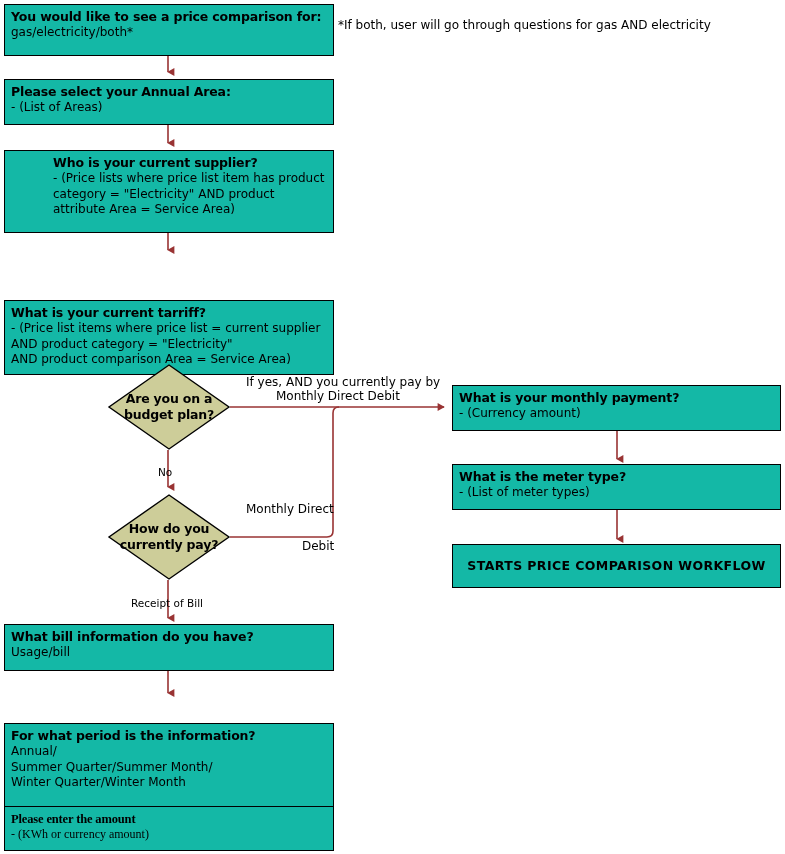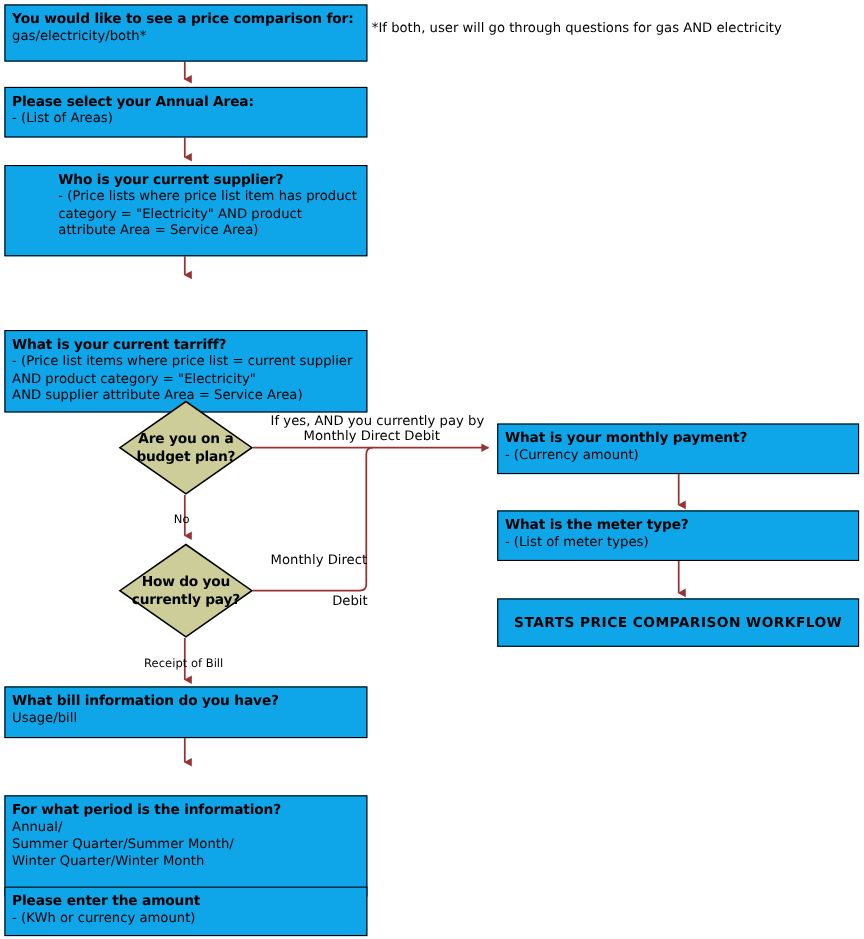--- a/index.html
+++ b/index.html
@@ -24,21 +24,21 @@
     top: 0;
     width: 785px;
     height: 854px;
     pointer-events: none;
   }
 
   
   .node-box {
     position: absolute;
     box-sizing: border-box;
-    background: #0ea5e9;
+    background: #14b8a6;
     border: 1px solid #000000;
     padding: 4px 6px 3px 6px;
     font-size: 12px;
     line-height: 15px;
     color: #000000;
     overflow: hidden;
   }
   .node-box .title {
     font-weight: bold;
     font-size: 12.5px;
@@ -162,21 +162,21 @@
 
   <div class="node-box" style="left:4px; top:150px; width:330px; height:83px;padding-left:48px;">
     <div class="title">Who is your current supplier?</div>
     <div class="body">- (Price lists where price list item has product category = "Electricity" AND product attribute Area = Service Area)</div>
   </div>
 
   <div class="node-box" style="left:4px; top:256px; width:330px; height:75px;margin-top:44px;">
     <div class="title">What is your current tarriff?</div>
     <div class="body">- (Price list items where price list = current supplier</div>
     <div class="body">AND product category = "Electricity"</div>
-    <div class="body">AND supplier attribute Area = Service Area)</div>
+    <div class="body">AND product comparison Area = Service Area)</div>
   </div>
 
   <div class="node-diamond" style="left:108px; top:364px; width:122px; height:86px;">
     <svg width="122" height="86" viewBox="0 0 122 86">
       <polygon points="61,1 121,43 61,85 1,43" fill="#cdcd99" stroke="#000000" stroke-width="1.4"></polygon>
     </svg>
     <div class="dlabel">
       <span>Are you on a</span>
       <span>budget plan?</span>
     </div>
@@ -197,21 +197,21 @@
     <div class="body">Usage/bill</div>
   </div>
 
   <div class="node-box" style="left:4px; top:723px; width:330px; height:92px;">
     <div class="title">For what period is the information?</div>
     <div class="body">Annual/</div>
     <div class="body">Summer Quarter/Summer Month/</div>
     <div class="body">Winter Quarter/Winter Month</div>
   </div>
 
-  <div class="node-box" style="left:4px; top:806px; width:330px; height:45px;">
+  <div class="node-box" style="left:4px; top:806px; width:330px; height:45px;font-family:Liberation Serif, serif;">
     <div class="title">Please enter the amount</div>
     <div class="body">- (KWh or currency amount)</div>
   </div>
 
   <div class="node-box" style="left:452px; top:385px; width:329px; height:46px;">
     <div class="title">What is your monthly payment?</div>
     <div class="body">- (Currency amount)</div>
   </div>
 
   <div class="node-box" style="left:452px; top:464px; width:329px; height:46px;">

